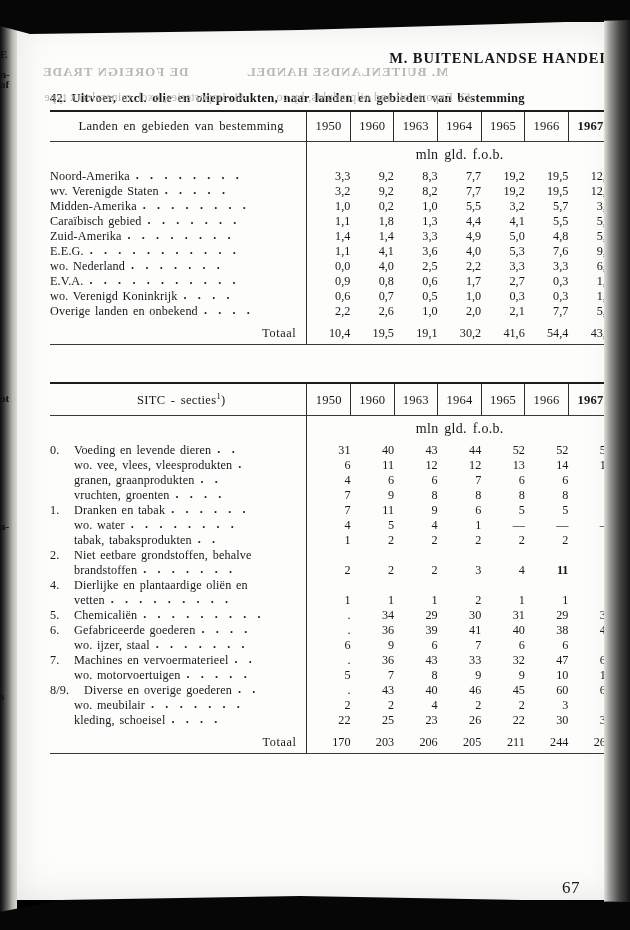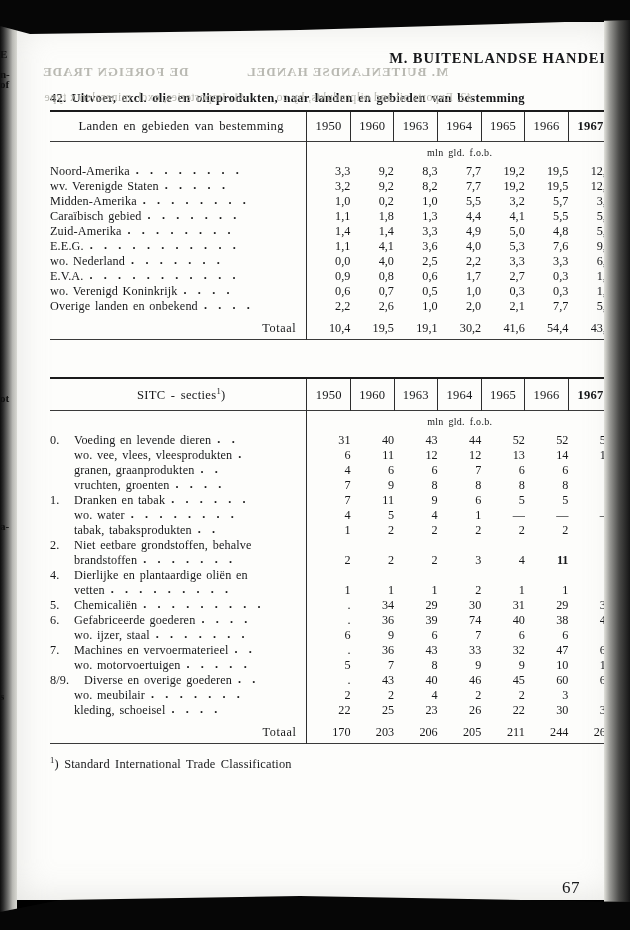--- a/index.html
+++ b/index.html
@@ -131,21 +131,21 @@
   tr.hdr th.stub {
     text-align: center;
     padding-left: 6px;
     letter-spacing: .3px;
     word-spacing: 2px;
     margin-top: 48px;
   }
 
   tr.unit td {
     text-align: center;
-    font-size: 10px;
+    font-size: 14px;
     padding: 5px 0 6px 0;
     letter-spacing: .3px;
     word-spacing: 2px;
   }
 
   td.stub {
     text-align: left;
     padding: 1.4px 8px 1.4px 2px;
     white-space: nowrap;
     border-right: 1px solid #2e2e2e;
@@ -493,21 +493,21 @@
               <td class="num">30</td>
               <td class="num">31</td>
               <td class="num">29</td>
               <td class="num">30</td>
             </tr>
             <tr>
               <td class="stub"><span class="secnum">6.</span><span>Gefabriceerde goederen</span><span class="leader">. . . .</span></td>
               <td class="num">.</td>
               <td class="num">36</td>
               <td class="num">39</td>
-              <td class="num">74</td>
+              <td class="num">41</td>
               <td class="num">40</td>
               <td class="num">38</td>
               <td class="num">46</td>
             </tr>
             <tr>
               <td class="stub indent1"><span class="secnum"></span><span>wo. ijzer, staal</span><span class="leader">. .  . . . . .</span></td>
               <td class="num">6</td>
               <td class="num">9</td>
               <td class="num">6</td>
               <td class="num">7</td>
@@ -574,24 +574,20 @@
               <td class="num">211</td>
               <td class="num">244</td>
               <td class="num">264</td>
             </tr>
             <tr>
               <td colspan="8" class="rule-thin" style="height: 3px;"></td>
             </tr>
           </tbody>
       </table>
 
-      <div class="footnote">
-        <sup>1</sup><span>)</span>
-        <span>Standard International Trade Classification</span>
-      </div>
 
     </div>
 
     <div class="folio">67</div>
   </div>
 
   <div class="gutter-left"></div>
   <div class="facing-page">
       <span style="top: 48px;">E</span>
       <span style="top: 68px;">n-</span>

